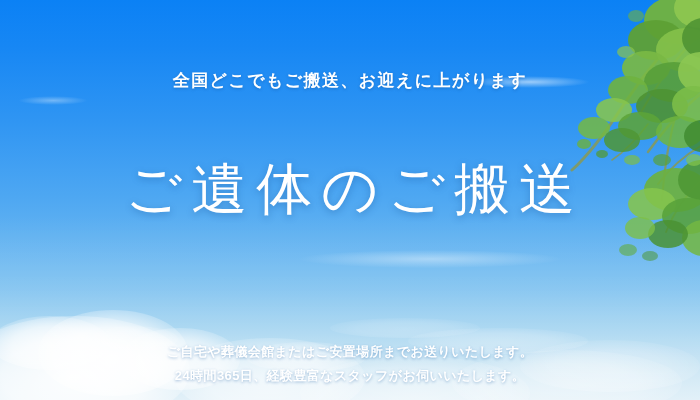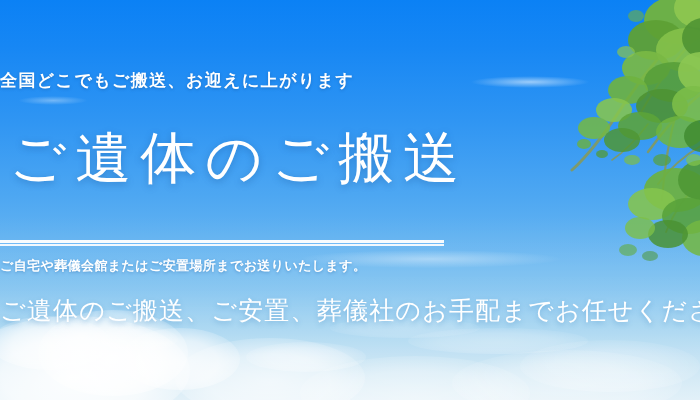--- a/index.html
+++ b/index.html
@@ -83,21 +83,22 @@
     pointer-events: none;
   }
   .tree svg { display: block; width: 100%; height: 100%; }
 
   
   .content {
     position: absolute;
     inset: 0;
     display: flex;
     flex-direction: column;
-    align-items: flex-start;
+    align-items: center;
+    gap: 31px;
   }
 
   .eyebrow {
     margin-top: 72px;
     color: #ffffff;
     font-size: 17px;
     font-weight: bold;
     letter-spacing: 1.4px;
     line-height: 1;
     text-shadow: 0 1px 3px rgba(20,80,150,.45);
@@ -230,18 +231,19 @@
 
   <div class="content">
     <div class="eyebrow">全国どこでもご搬送、お迎えに上がります</div>
 
     <h1 class="headline">ご遺体のご搬送</h1>
 
     <div class="divider"></div>
 
     <div class="sub">
       <div>ご自宅や葬儀会館またはご安置場所までお送りいたします。</div>
+      <div>24時間365日、経験豊富なスタッフがお伺いいたします。</div>
     </div>
 
     <div class="tagline">ご遺体のご搬送、ご安置、葬儀社のお手配までお任せください。</div>
   </div>
 
 </div>
 
 </body></html>

